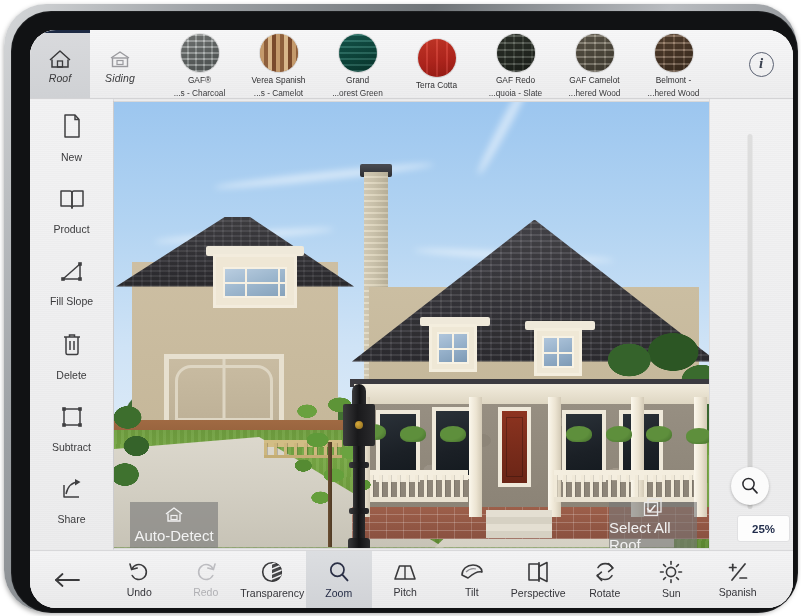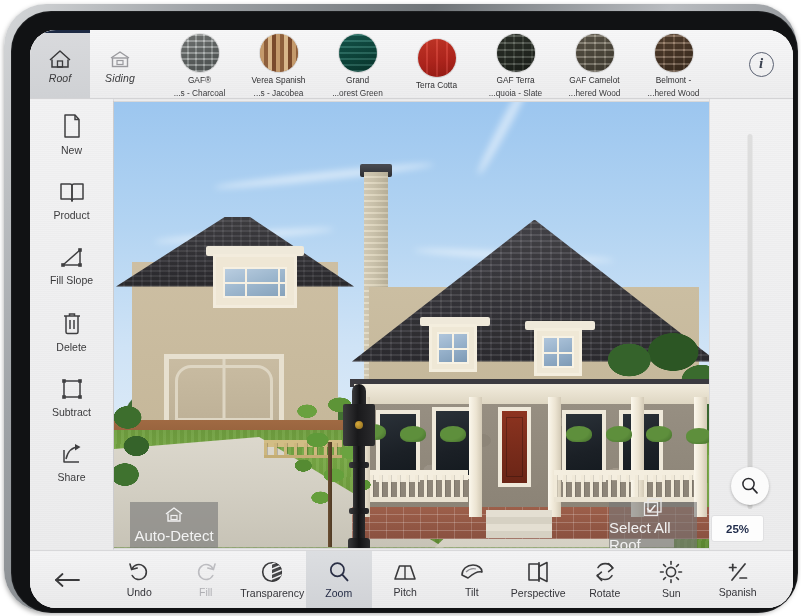--- a/index.html
+++ b/index.html
@@ -150,21 +150,21 @@
       repeating-linear-gradient(0deg, rgba(0,0,0,0.012) 0 1px, rgba(255,255,255,0) 1px 2px),
       linear-gradient(180deg,#f2f2f3 0%, #ececed 100%);
     border-right: 1px solid #dcdcde;
     display: flex; flex-direction: column;
     align-items: center;
     padding-top: 14px;
     gap: 24px;
   }
   .tool {
     display: flex; flex-direction: column;
-    align-items: center; gap: 5px;
+    align-items: center; gap: 12px;
     cursor: pointer;
     width: 80px;
   }
   .tool .lbl { font-size: 10.5px; color: #3b3b3d; }
 
   
   .canvas-area {
     position: absolute;
     left: 84px; top: 69px;
     right: 84px; bottom: 58px;
@@ -557,21 +557,21 @@
     width: 38px; height: 38px;
     margin-left: -19px;
     border-radius: 50%;
     background: #fbfbfb;
     box-shadow: 0 1px 3px rgba(0,0,0,0.26);
     display: flex; align-items: center; justify-content: center;
     cursor: pointer;
   }
   .zoom-badge {
     position: absolute;
-    left: 1px; top: 416px;
+    left: 27px; top: 416px;
     width: 53px; height: 27px;
     background: #fdfdfd;
     border: 1px solid #e0e0e2;
     border-radius: 3px;
     display: flex; align-items: center; justify-content: center;
     font-size: 11.5px;
     color: #1f2b4a;
     font-weight: bold;
     cursor: pointer;
   }
@@ -660,21 +660,21 @@
                 <div class="swatch-label l2">...s - Charcoal</div>
               </div>
 
               <div class="swatch-item">
                 <div class="swatch-circle">
                   <div class="tex" style="background:
                     repeating-linear-gradient(90deg, #c49a6c 0 4px, #8e5f3c 4px 8px, #d8b68a 8px 12px, #7a4a2c 12px 16px),
                     linear-gradient(180deg,#cfa878,#8a5a36);"></div>
                 </div>
                 <div class="swatch-label">Verea Spanish</div>
-                <div class="swatch-label l2">...s - Jacobea</div>
+                <div class="swatch-label l2">...s - Camelot</div>
               </div>
 
               <div class="swatch-item">
                 <div class="swatch-circle">
                   <div class="tex" style="background:
                     repeating-linear-gradient(0deg, rgba(255,255,255,0.10) 0 2px, rgba(0,0,0,0.20) 2px 6px),
                     linear-gradient(160deg,#19655a 0%, #0f5246 55%, #0a3e35 100%);"></div>
                 </div>
                 <div class="swatch-label">Grand</div>
                 <div class="swatch-label l2">...orest Green</div>
@@ -690,21 +690,21 @@
                 <div class="swatch-label l2"></div>
               </div>
 
               <div class="swatch-item">
                 <div class="swatch-circle">
                   <div class="tex" style="background:
                     repeating-linear-gradient(0deg, rgba(255,255,255,0.14) 0 2px, rgba(0,0,0,0.26) 2px 7px),
                     repeating-linear-gradient(90deg, rgba(0,0,0,0.25) 0 7px, rgba(255,255,255,0.08) 7px 9px),
                     linear-gradient(160deg,#4c5448 0%, #3a4237 55%, #2a3028 100%);"></div>
                 </div>
-                <div class="swatch-label">GAF Terra</div>
+                <div class="swatch-label">GAF Redo</div>
                 <div class="swatch-label l2">...quoia - Slate</div>
               </div>
 
               <div class="swatch-item">
                 <div class="swatch-circle">
                   <div class="tex" style="background:
                     repeating-linear-gradient(0deg, rgba(255,255,255,0.18) 0 2px, rgba(0,0,0,0.22) 2px 7px),
                     repeating-linear-gradient(90deg, rgba(0,0,0,0.22) 0 8px, rgba(255,255,255,0.10) 8px 10px),
                     linear-gradient(160deg,#8e8673 0%, #756d5b 55%, #5d5748 100%);"></div>
                 </div>
@@ -945,21 +945,21 @@
                 <span class="lbl">Undo</span>
               </div>
 
               <div class="btool disabled">
                 <span>
                   <svg width="24" height="22" viewBox="0 0 24 22">
                     <path d="M19 8 A7.5 7.5 0 1 0 18.8 14.5" fill="none" stroke="#bcbcc0" stroke-width="1.6" stroke-linecap="round"></path>
                     <path d="M21 3 L19.4 8.6 L13.8 7" fill="none" stroke="#bcbcc0" stroke-width="1.6" stroke-linecap="round" stroke-linejoin="round"></path>
                   </svg>
                 </span>
-                <span class="lbl">Fill</span>
+                <span class="lbl">Redo</span>
               </div>
 
               <div class="btool">
                 <span>
                   <svg width="24" height="24" viewBox="0 0 24 24">
                     <defs>
                       <clipPath id="halfc">
                           <path d="M12 2 A10 10 0 0 1 12 22 Z"></path>
                         </clipPath>
                     </defs>

